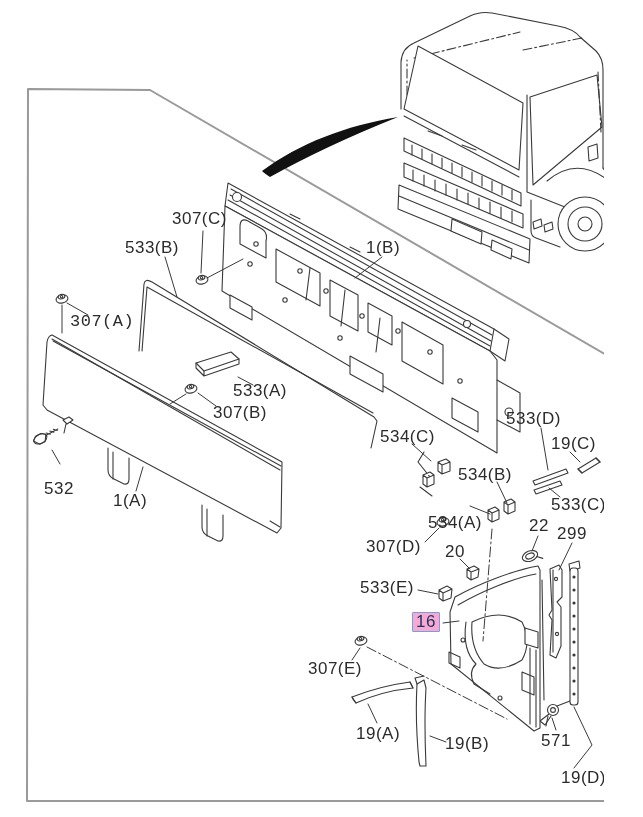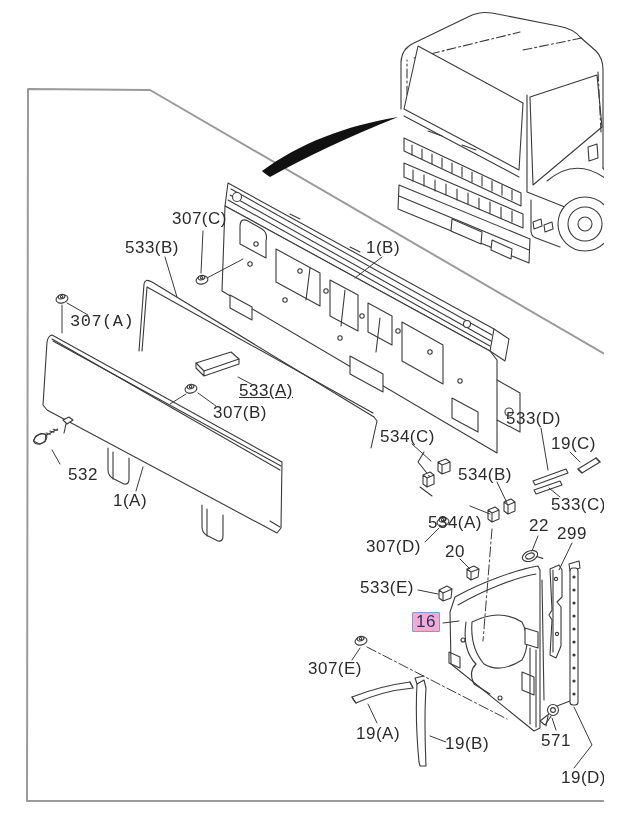--- a/index.html
+++ b/index.html
@@ -284,23 +284,23 @@
       <path d="M367,647 L507,719" stroke-dasharray="10 3 2 3"></path>
     </g>
   </g>
 </svg>
 
 <div>
       <div class="part-label" style="left: 172px; top: 209px;">307(C)</div>
       <div class="part-label" style="left: 125px; top: 238px;">533(B)</div>
       <div class="part-label" style="left: 366px; top: 238px;">1(B)</div>
       <div class="part-label" style="left: 70px; top: 312px; font-family: Liberation Mono, monospace;">307(A)</div>
-      <div class="part-label" style="left: 239px; top: 381px; text-decoration: underline;">533(A)</div>
+      <div class="part-label" style="left: 233px; top: 381px;">533(A)</div>
       <div class="part-label" style="left: 213px; top: 403px;">307(B)</div>
-      <div class="part-label" style="left: 44px; top: 465px; margin-left: 24px;">532</div>
+      <div class="part-label" style="left: 44px; top: 479px;">532</div>
       <div class="part-label" style="left: 113px; top: 491px;">1(A)</div>
       <div class="part-label" style="left: 380px; top: 427px;">534(C)</div>
       <div class="part-label" style="left: 506px; top: 409px;">533(D)</div>
       <div class="part-label" style="left: 551px; top: 434px;">19(C)</div>
       <div class="part-label" style="left: 458px; top: 465px;">534(B)</div>
       <div class="part-label" style="left: 428px; top: 489px; margin-top: 24px;">534(A)</div>
       <div class="part-label" style="left: 551px; top: 495px;">533(C)</div>
       <div class="part-label" style="left: 529px; top: 516px;">22</div>
       <div class="part-label" style="left: 557px; top: 524px;">299</div>
       <div class="part-label" style="left: 366px; top: 537px;">307(D)</div>

